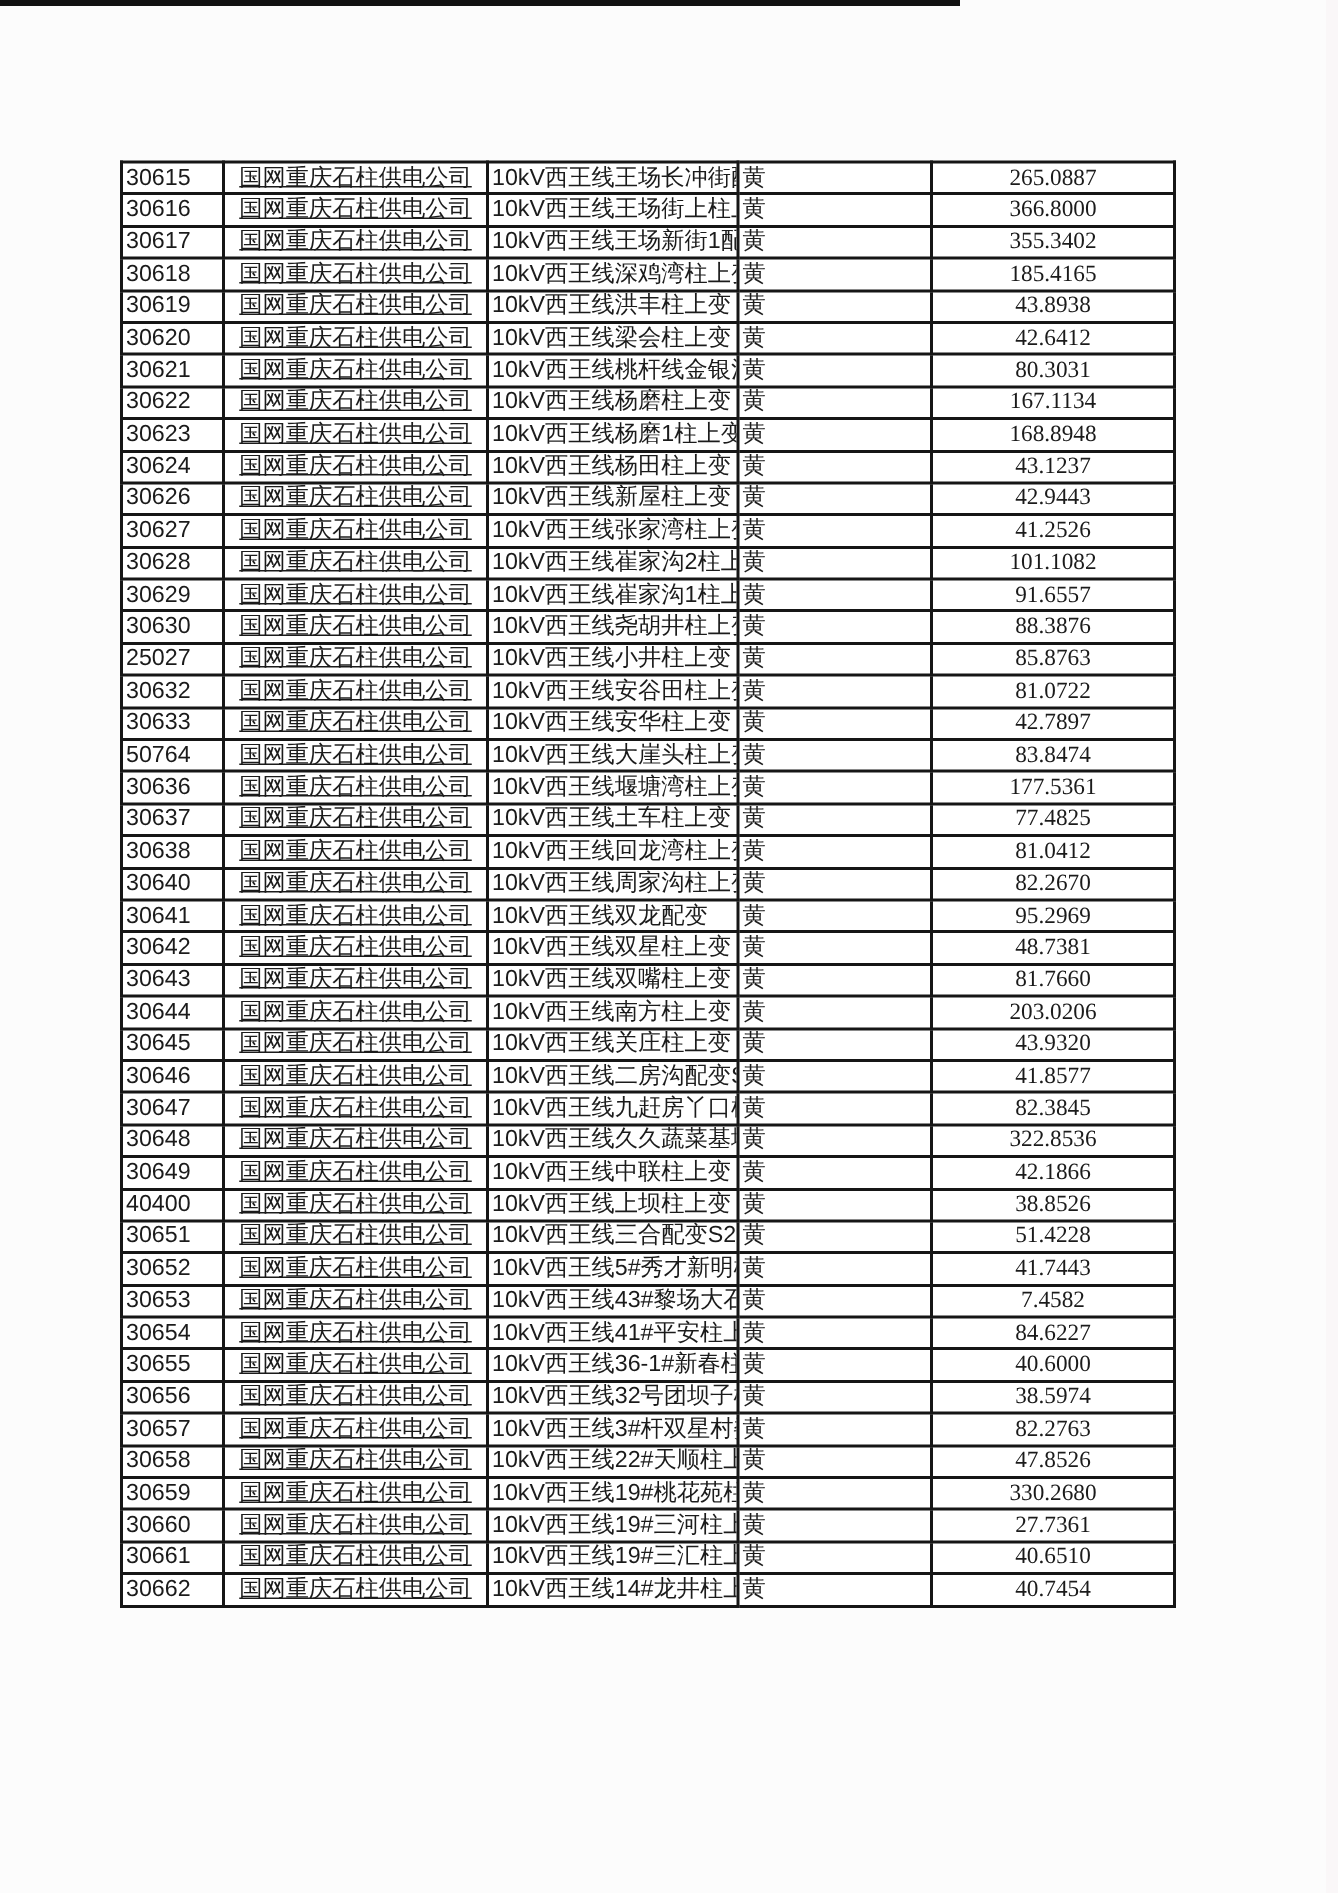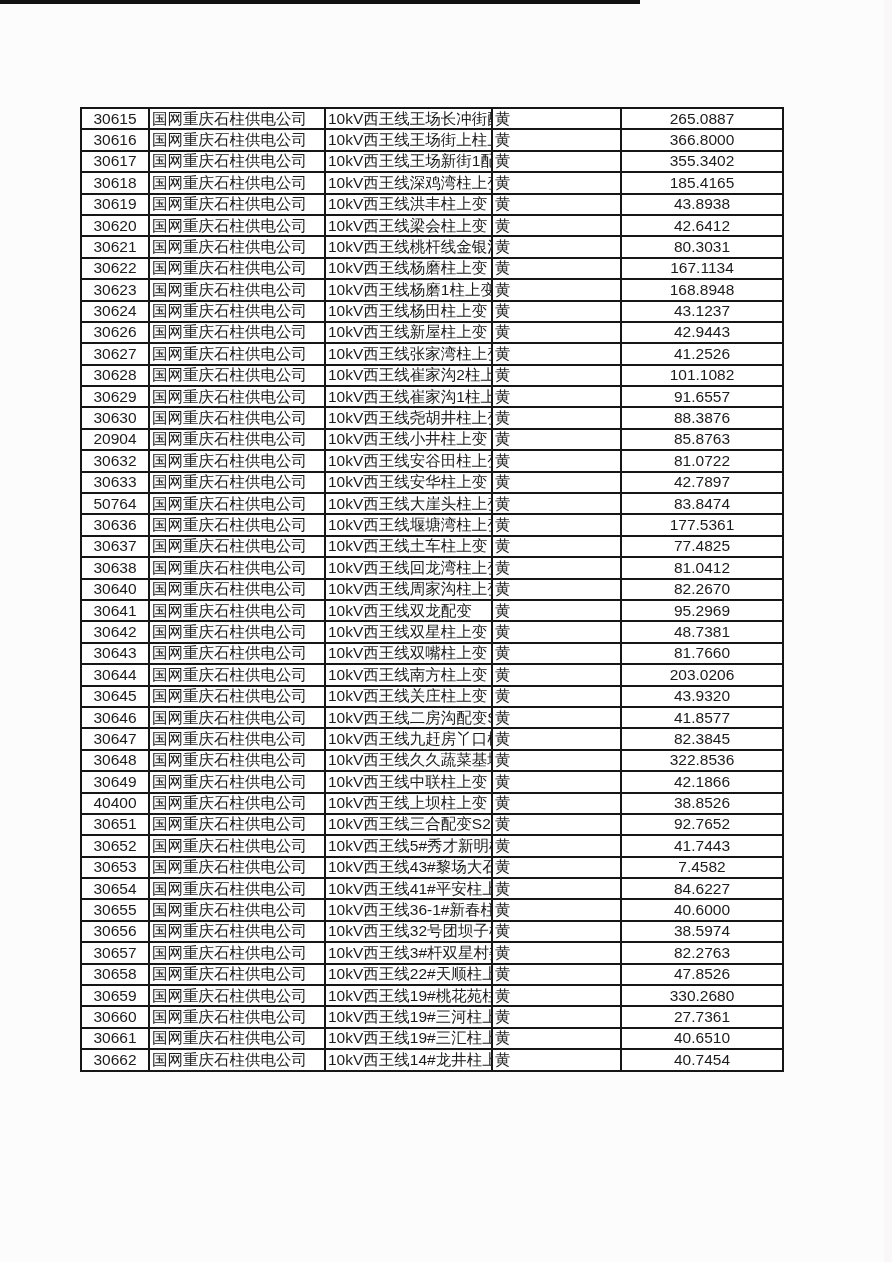--- a/index.html
+++ b/index.html
@@ -44,25 +44,25 @@
     border: 2px solid #161616;
     height: 21.4px;
     box-sizing: border-box;
     padding: 0 2px;
     font-size: 15.5px;
     line-height: 1.05;
     white-space: nowrap;
     overflow: hidden;
     vertical-align: middle;
   }
-  td.c-id    { text-align: center; }
-  td.c-company { text-align: left; padding-left: 3px; }
+  td.c-id    { }
+  td.c-company { text-align: center; padding-left: 3px; text-decoration: underline; }
   td.c-line  { text-align: left; padding-left: 3px; padding-right: 0; }
   td.c-flag  { text-align: left; padding-left: 2px; }
-  td.c-value { text-align: center; }
+  td.c-value { text-align: center; font-family: Liberation Serif, serif; }
   col.w-id      { width: 68px; }
   col.w-company { width: 176px; }
   col.w-line    { width: 167px; }
   col.w-flag    { width: 129px; }
   col.w-value   { width: 162px; }
 </style>
 </head>
 <body>
 
 <div class="scan-bar"></div>
@@ -176,21 +176,21 @@
         <td class="c-value">91.6557</td>
       </tr>
       <tr>
         <td class="c-id">30630</td>
         <td class="c-company">国网重庆石柱供电公司</td>
         <td class="c-line">10kV西王线尧胡井柱上变</td>
         <td class="c-flag">黄</td>
         <td class="c-value">88.3876</td>
       </tr>
       <tr>
-        <td class="c-id">20904</td>
+        <td class="c-id">25027</td>
         <td class="c-company">国网重庆石柱供电公司</td>
         <td class="c-line">10kV西王线小井柱上变</td>
         <td class="c-flag">黄</td>
         <td class="c-value">85.8763</td>
       </tr>
       <tr>
         <td class="c-id">30632</td>
         <td class="c-company">国网重庆石柱供电公司</td>
         <td class="c-line">10kV西王线安谷田柱上变</td>
         <td class="c-flag">黄</td>
@@ -306,21 +306,21 @@
         <td class="c-company">国网重庆石柱供电公司</td>
         <td class="c-line">10kV西王线上坝柱上变</td>
         <td class="c-flag">黄</td>
         <td class="c-value">38.8526</td>
       </tr>
       <tr>
         <td class="c-id">30651</td>
         <td class="c-company">国网重庆石柱供电公司</td>
         <td class="c-line">10kV西王线三合配变S20-N</td>
         <td class="c-flag">黄</td>
-        <td class="c-value">92.7652</td>
+        <td class="c-value">51.4228</td>
       </tr>
       <tr>
         <td class="c-id">30652</td>
         <td class="c-company">国网重庆石柱供电公司</td>
         <td class="c-line">10kV西王线5#秀才新明柱上</td>
         <td class="c-flag">黄</td>
         <td class="c-value">41.7443</td>
       </tr>
       <tr>
         <td class="c-id">30653</td>

